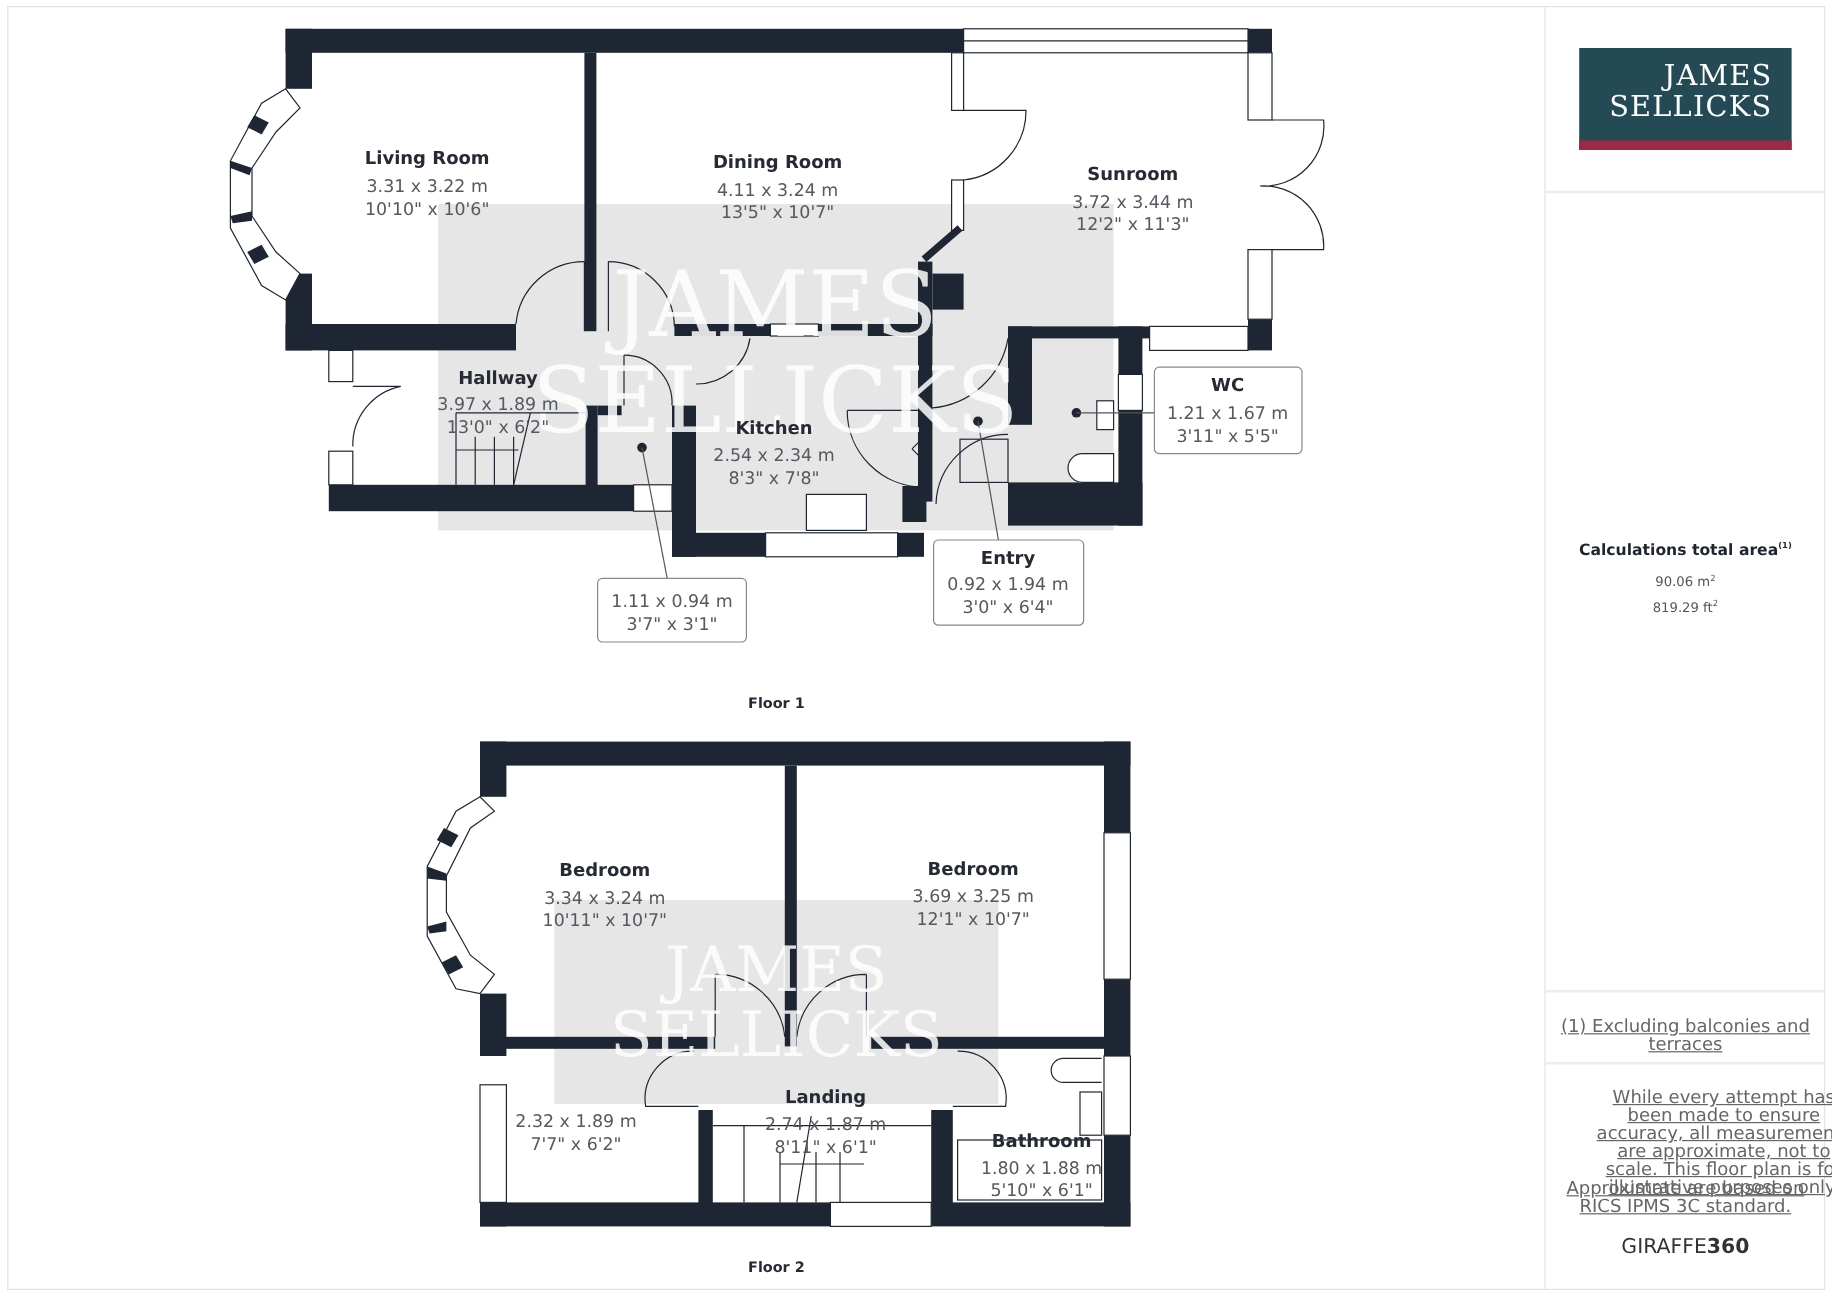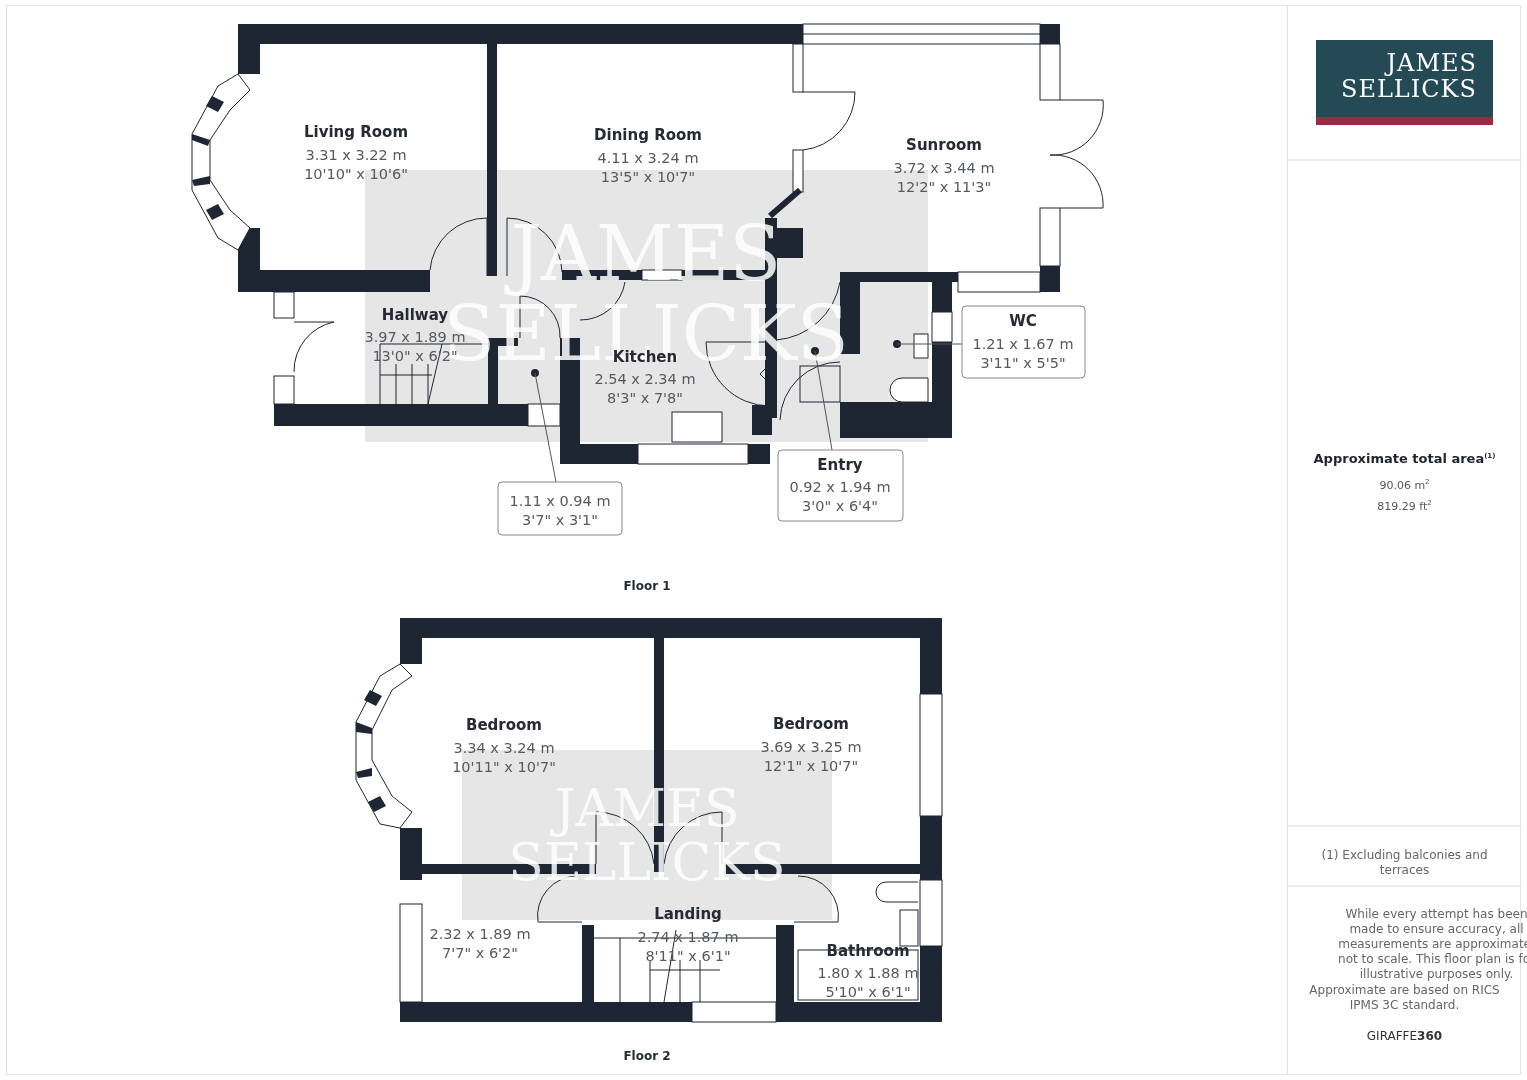--- a/index.html
+++ b/index.html
@@ -7,22 +7,22 @@
   .frame { position: absolute; left: 6px; top: 5px; width: 1515px; height: 1070px; border: 1px solid #e3e3e3; box-sizing: border-box; }
   .side { position: absolute; left: 1287px; top: 5px; width: 234px; height: 1070px; border-left: 1px solid #e3e3e3; box-sizing: border-box; }
   .side-sep { position: absolute; left: 0; width: 233px; height: 0; border-top: 2px solid #ececec; }
   .logo { position: absolute; left: 28px; top: 35px; width: 177px; height: 85px; background: #244a55; }
   .logo-bar { position: absolute; left: 0; bottom: 0; width: 100%; height: 8px; background: #9c2a44; }
   .logo-text { position: absolute; right: 16px; top: 10px; color: #ffffff; font-family: "DejaVu Serif", serif; font-size: 24px; line-height: 26px; text-align: right; letter-spacing: 1px; }
   .area-title { position: absolute; left: 0; width: 233px; top: 446px; text-align: center; font-size: 13px; font-weight: bold; color: #1f2530; }
   .area-title sup { font-size: 7px; }
   .area-val { position: absolute; left: 0; width: 233px; text-align: center; font-size: 11px; color: #555; }
   .area-val sup { font-size: 7px; }
-  .note { position: absolute; left: 10px; width: 213px; text-align: center; font-size: 12px; color: #666; line-height: 15px; }
-  .brand { position: absolute; left: 0; width: 233px; top: 1024px; text-align: center; font-size: 12px; color: #333; }
+  .note { position: absolute; left: 10px; width: 213px; text-align: center; font-size: 15px; color: #666; line-height: 15px; text-decoration: underline; }
+  .brand { position: absolute; left: 0; width: 233px; top: 1024px; text-align: center; font-size: 17px; color: #333; }
   .brand b { font-weight: bold; }
   svg.plan { position: absolute; left: 0; top: 0; }
   .room-name { font-family: "DejaVu Sans", sans-serif; font-weight: bold; font-size: 15px; fill: #252a35; }
   .room-dim { font-family: "DejaVu Sans", sans-serif; font-size: 14.5px; fill: #555a60; }
   .floor-label { font-family: "DejaVu Sans", sans-serif; font-weight: bold; font-size: 12px; fill: #252a35; }
   .wm { font-family: "DejaVu Serif", serif; fill: #ffffff; opacity: 0.85; }
 </style>
 </head>
 <body>
 
@@ -269,21 +269,21 @@
 <div class="side">
   <div class="logo">
     <div class="logo-text">
       <div>JAMES</div>
       <div>SELLICKS</div>
     </div>
     <div class="logo-bar"></div>
   </div>
   <div class="side-sep" style="top:154px;"></div>
 
-  <div class="area-title"><span>Approximate total area</span><sup>(1)</sup></div>
+  <div class="area-title"><span>Calculations total area</span><sup>(1)</sup></div>
   <div class="area-val" style="top:473px;"><span>90.06 m</span><sup>2</sup></div>
   <div class="area-val" style="top:494px;"><span>819.29 ft</span><sup>2</sup></div>
 
   <div class="side-sep" style="top:820px;"></div>
   <div class="note" style="top:843px;">(1) Excluding balconies and terraces</div>
   <div class="side-sep" style="top:880px;"></div>
   <div class="note" style="top:902px;margin-left:32px;">While every attempt has been made to ensure accuracy, all measurements are approximate, not to scale. This floor plan is for illustrative purposes only.</div>
   <div class="note" style="top:978px;">Approximate are based on RICS IPMS 3C standard.</div>
   <div class="brand"><span>GIRAFFE</span><b>360</b></div>
 </div>

